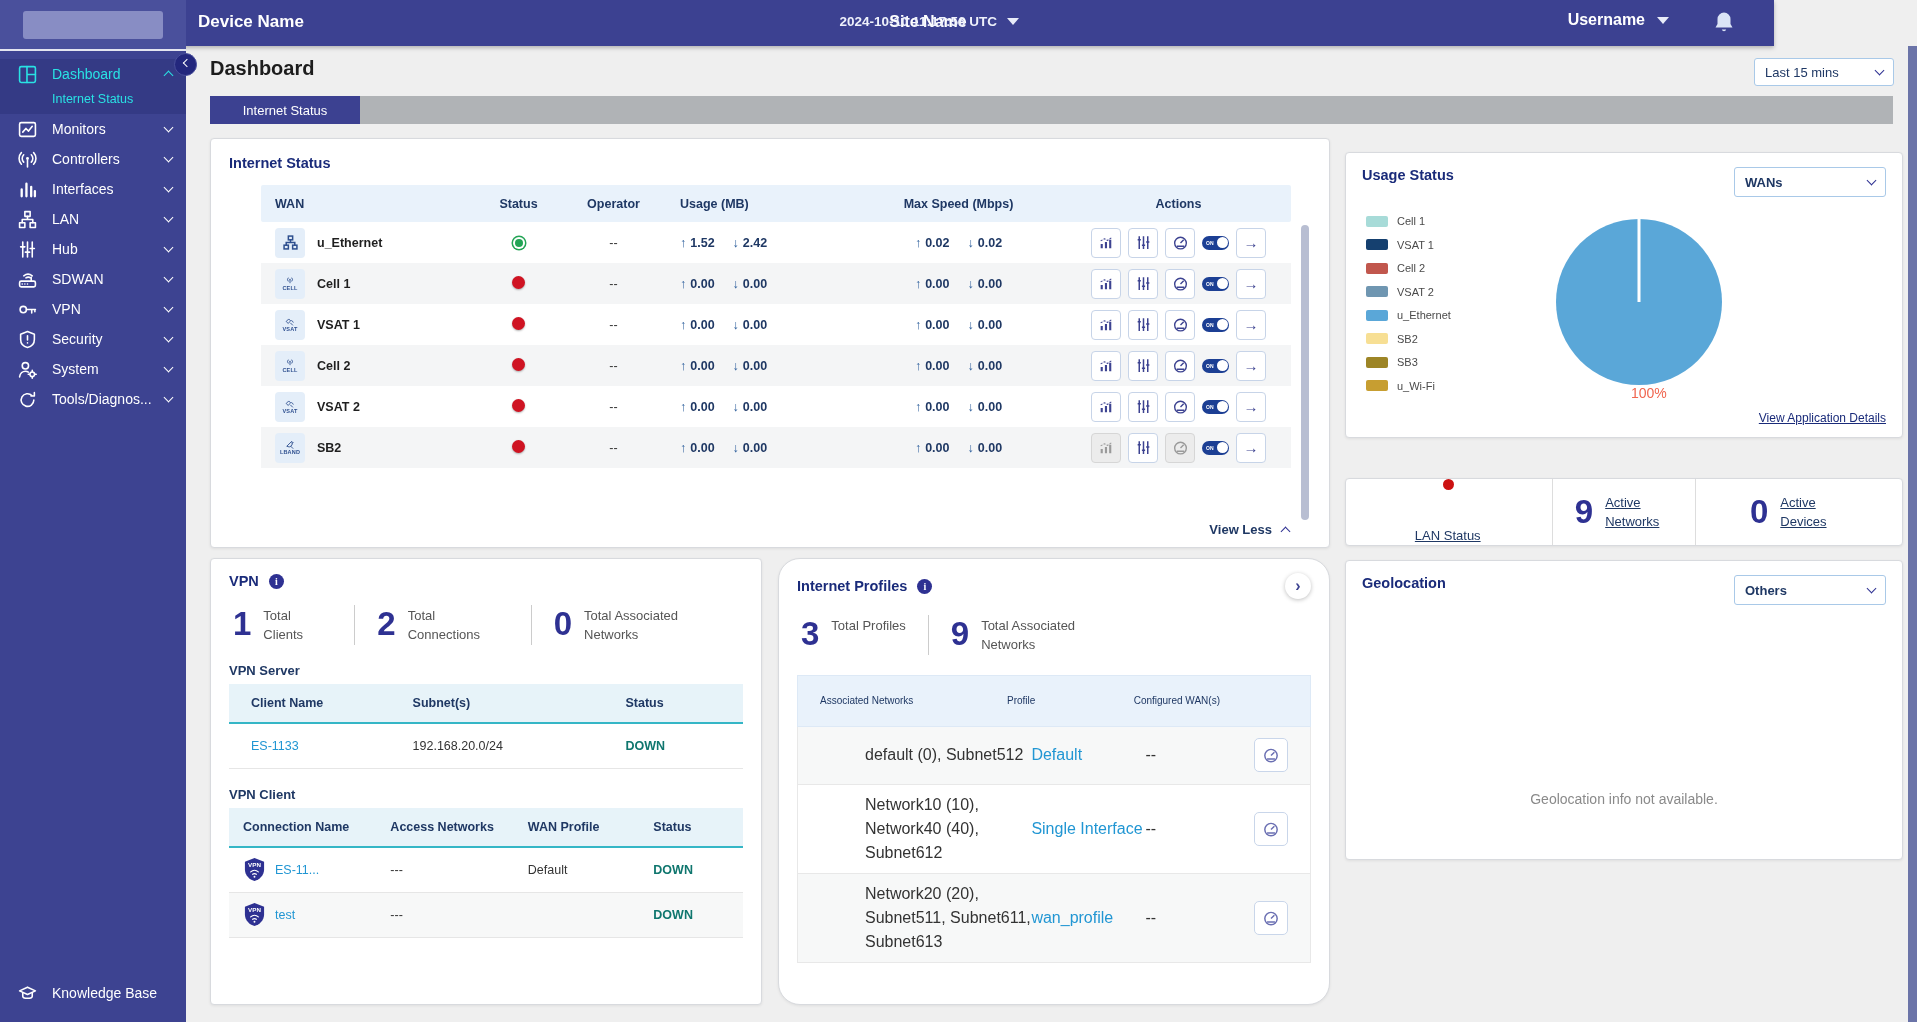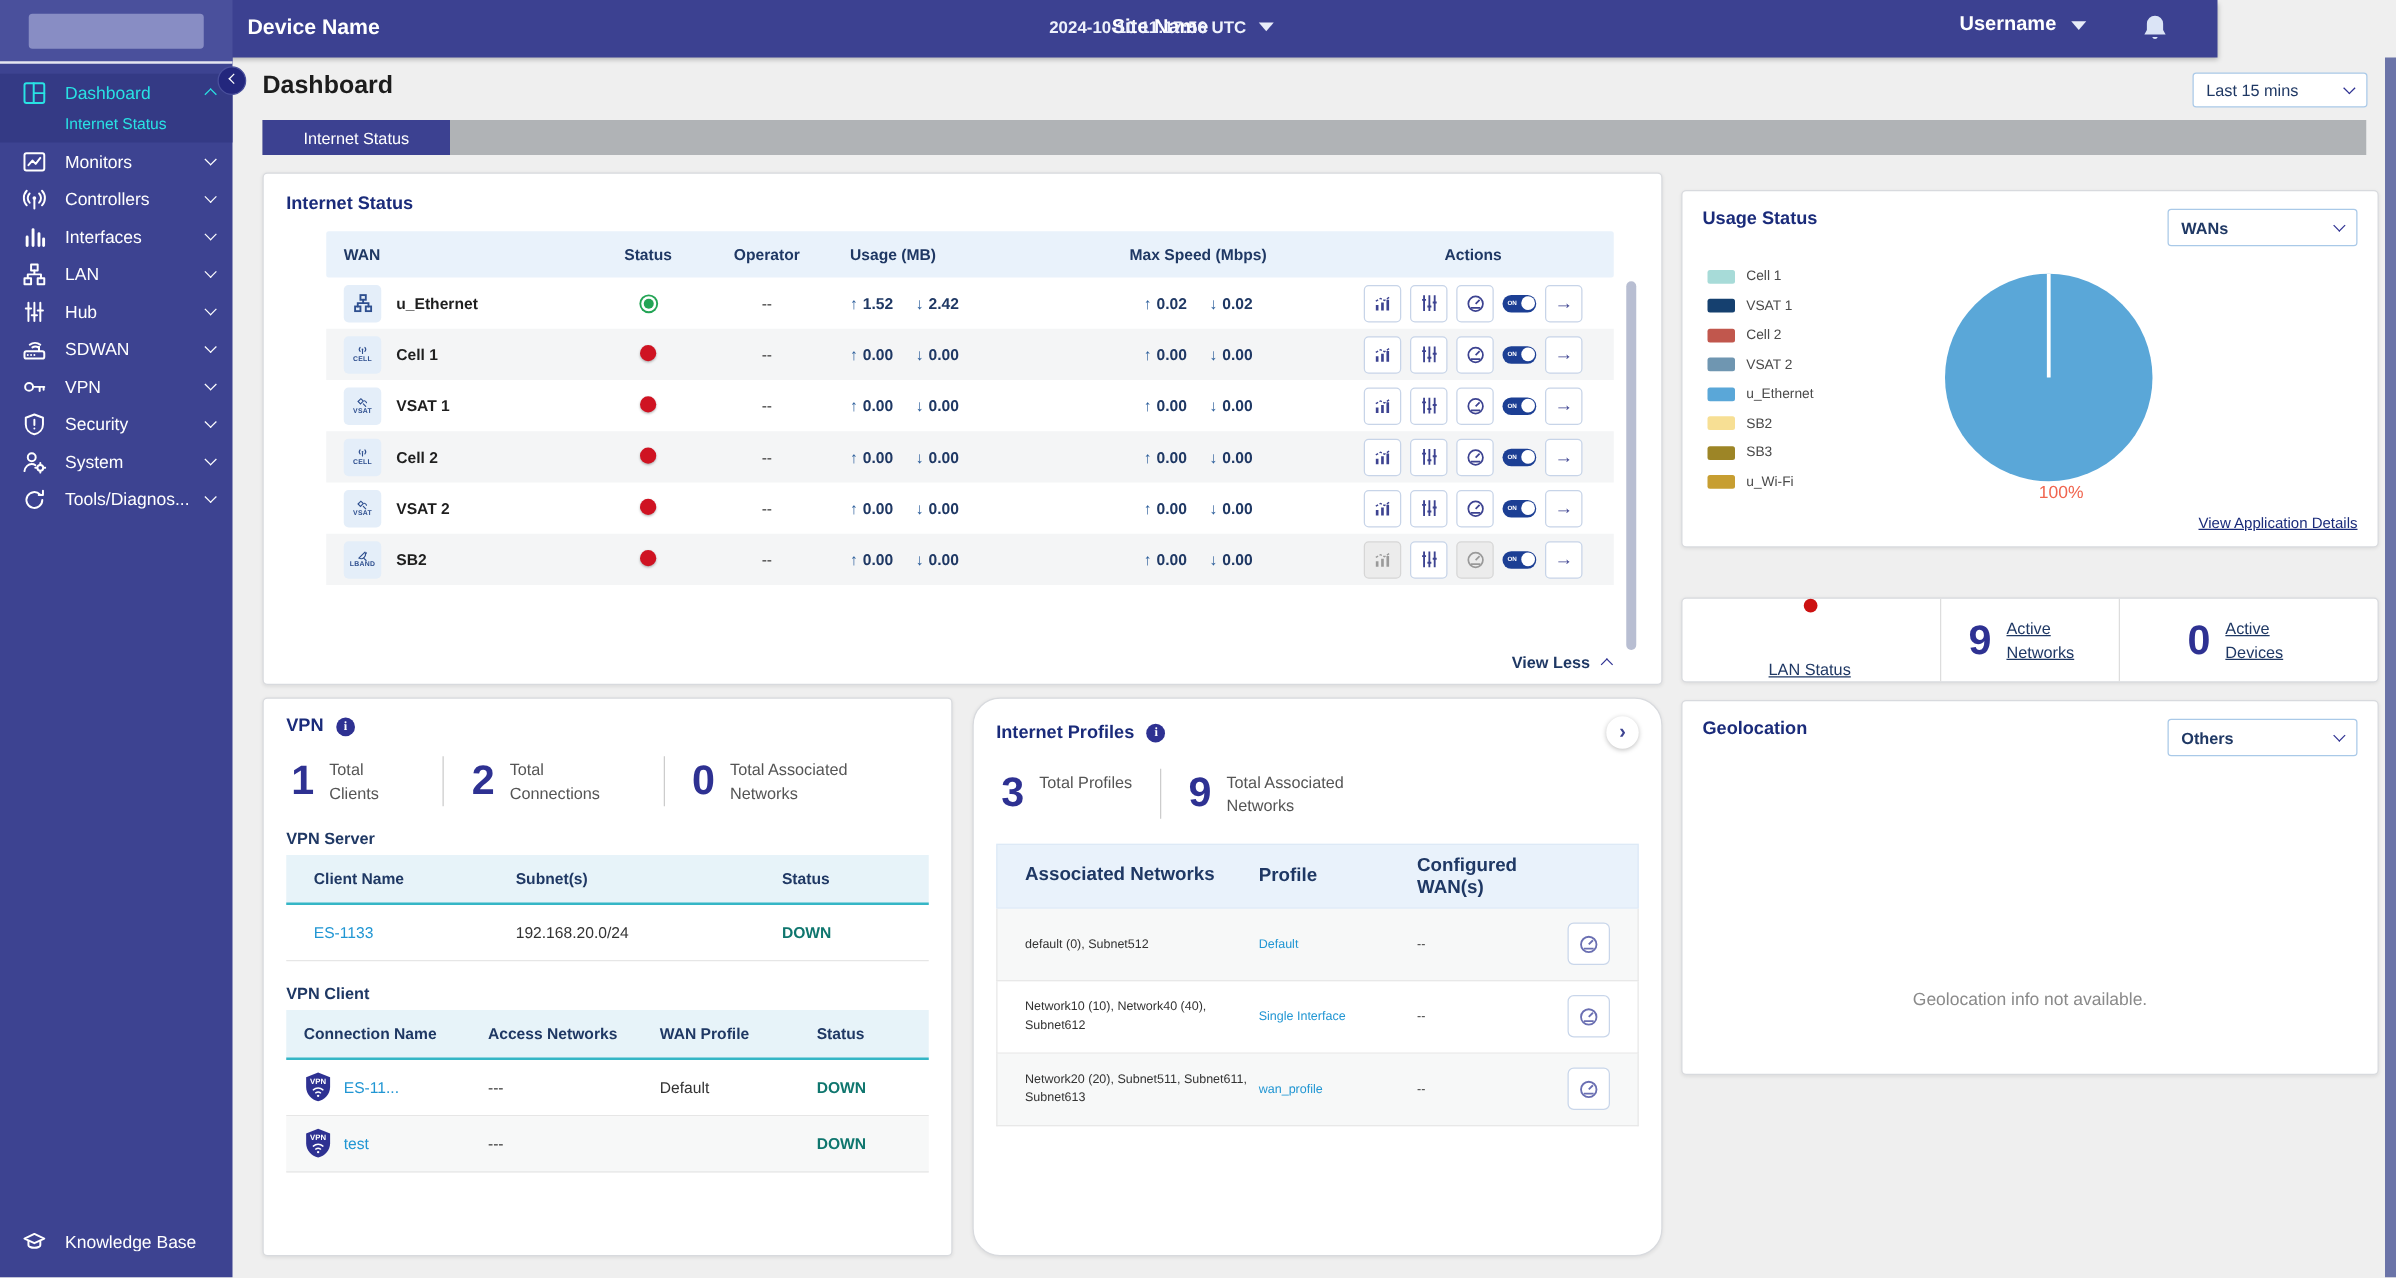--- a/index.html
+++ b/index.html
@@ -123,22 +123,22 @@
   .grid-server { grid-template-columns:1.25fr 1.45fr .8fr; }
   .grid-client { grid-template-columns:1.35fr 1.15fr 1.05fr .75fr; }
   .vt-cell { padding-left:22px; }
   .link-blue { color:#2196d3; cursor:pointer; }
   .status-down { color:#0f766e; font-weight:bold; }
   .conn-cell { display:flex; align-items:center; gap:9px; padding-left:14px; }
   .vpn-shield { width:23px; height:25px; flex:0 0 23px; }
 
   
   .prof-table { margin-top:20px; }
-  .prof-header { display:grid; grid-template-columns:1.65fr 1fr .95fr 56px; background:#e9f2fb; min-height:52px; align-items:center; font-size:15px; font-weight:bold; color:#1f3864; border:1px solid #dde9f6; }
-  .prof-row { display:grid; grid-template-columns:1.65fr 1fr .95fr 56px; align-items:center; min-height:58px; font-size:10px; color:#333; border:1px solid #e8e8e8; border-top:none; }
+  .prof-header { display:grid; grid-template-columns:1.65fr 1fr .95fr 56px; background:#e9f2fb; min-height:52px; align-items:center; font-size:10px; font-weight:normal; color:#1f3864; border:1px solid #dde9f6; }
+  .prof-row { display:grid; grid-template-columns:1.65fr 1fr .95fr 56px; align-items:center; min-height:58px; font-size:16px; color:#333; border:1px solid #e8e8e8; border-top:none;padding-left:45px; }
   .prof-row:nth-child(odd of .prof-row) { background:#f7f8f8; }
   .prof-row.alt { background:#f7f8f8; }
   .prof-cell { padding:8px 0 8px 22px; line-height:1.5; }
   .prof-act { width:34px; height:34px; border:1px solid #c9d6ea; border-radius:5px; background:#fff; color:#6a6fb2; display:flex; align-items:center; justify-content:center; cursor:pointer; }
   .prof-act svg { width:18px; height:18px; }
 
   
   .geo-msg { position:absolute; left:50%; bottom:52px; transform:translateX(-50%); color:#8a8a8a; font-size:14px; white-space:nowrap; }
 </style>
 </head>

